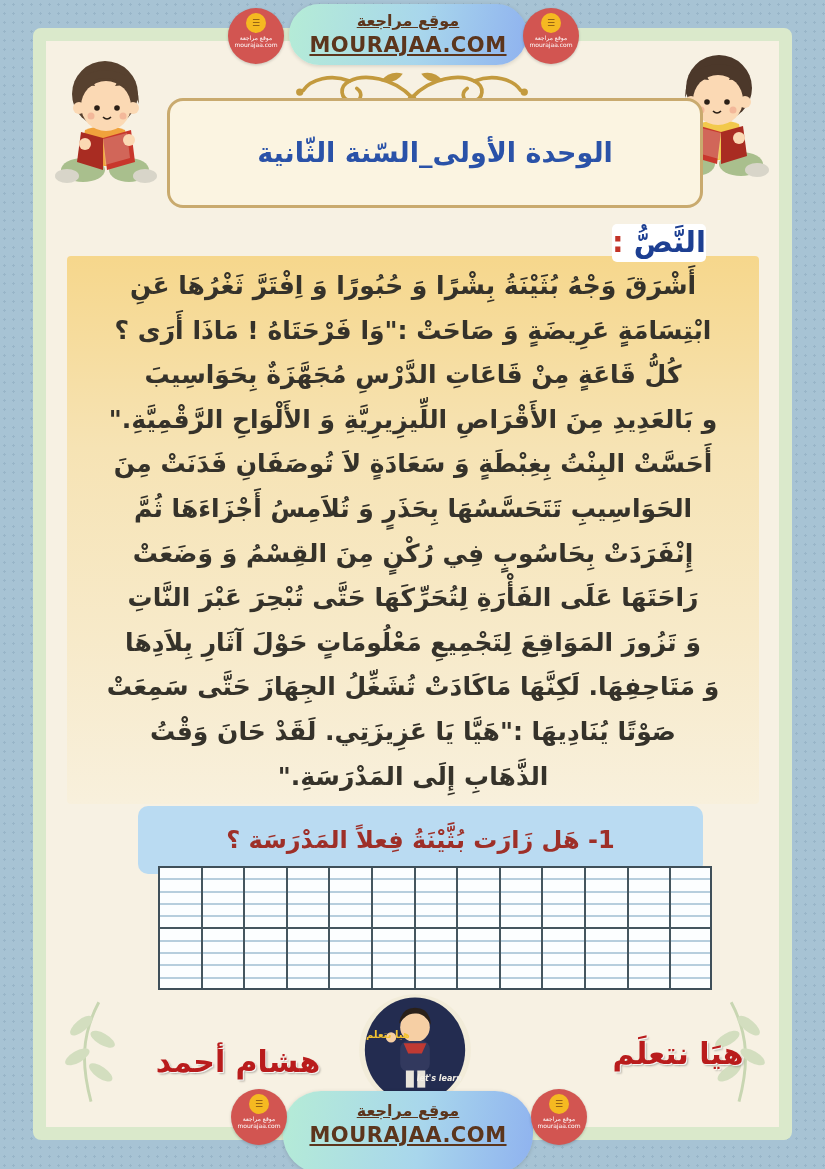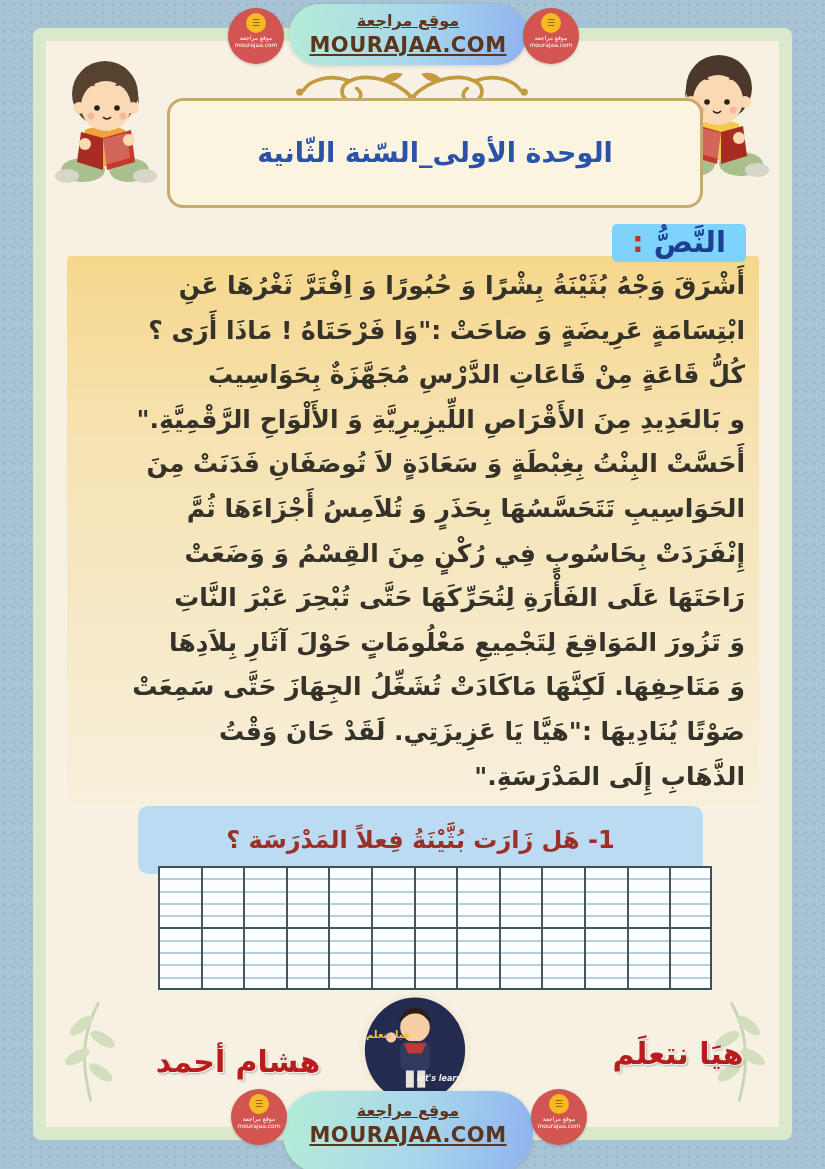--- a/index.html
+++ b/index.html
@@ -44,33 +44,33 @@
   
   .title-box{
     position:absolute;left:167px;top:98px;width:530px;height:104px;
     background:#fbf4e1;border:3px solid #c9aa6e;border-radius:16px;
     display:flex;flex-direction:column;justify-content:center;align-items:center;
     direction:rtl;
   }
   .title-line{font-size:27px;font-weight:bold;color:#2a52a8;line-height:44px;white-space:nowrap;}
   
   .nass-label{
-    position:absolute;left:612px;top:224px;padding:1px 20px 3px;
-    background:#7dd3fc;border-radius:5px;direction:rtl;
+    position:absolute;left:612px;top:224px;padding:1px 0 3px;
+    background:#ffffff;border-radius:5px;direction:rtl;
     font-size:29px;font-weight:bold;color:#1d3f92;z-index:3;
   }
   .nass-label .colon{color:#c23327;}
   .text-block{
     position:absolute;left:67px;top:256px;width:692px;height:548px;
     background:linear-gradient(180deg,#f6d78c 0%,#f6e3b4 35%,#f8f0dc 100%);
     border-radius:4px;direction:rtl;box-sizing:border-box;padding:8px 14px 0;
   }
   .text-line{
     font-size:25px;font-weight:bold;color:#35322a;line-height:44.6px;
-    text-align:right;white-space:nowrap;
+    text-align:center;white-space:nowrap;
   }
   
   .question-bar{
     position:absolute;left:138px;top:806px;width:565px;height:68px;
     background:#badbf2;border-radius:10px;direction:rtl;
     display:flex;align-items:center;justify-content:center;
     font-size:24px;font-weight:bold;color:#9e2f28;
   }
   
   .answer-grid{

